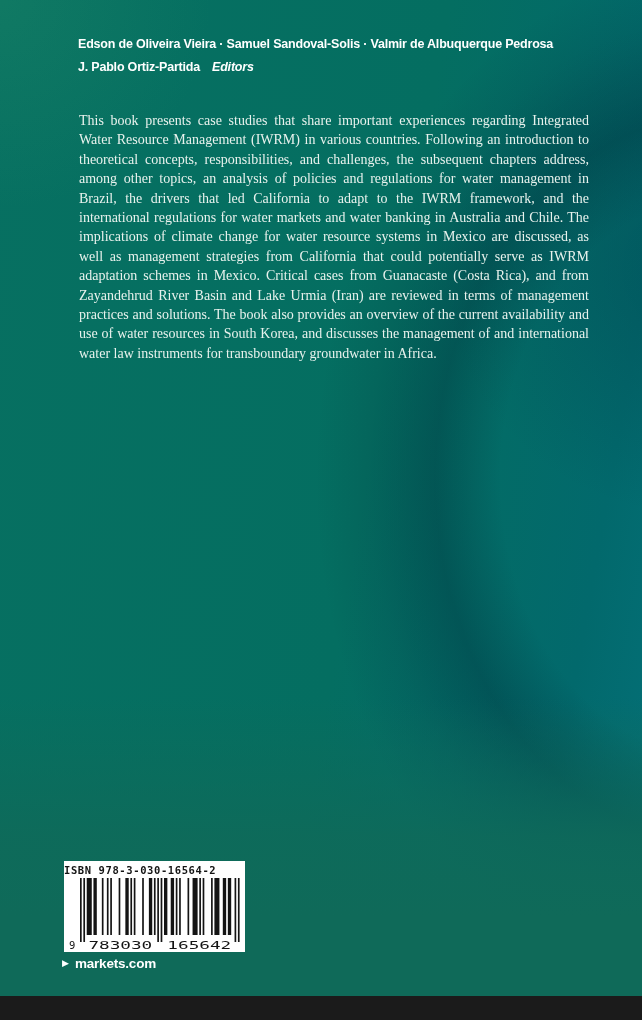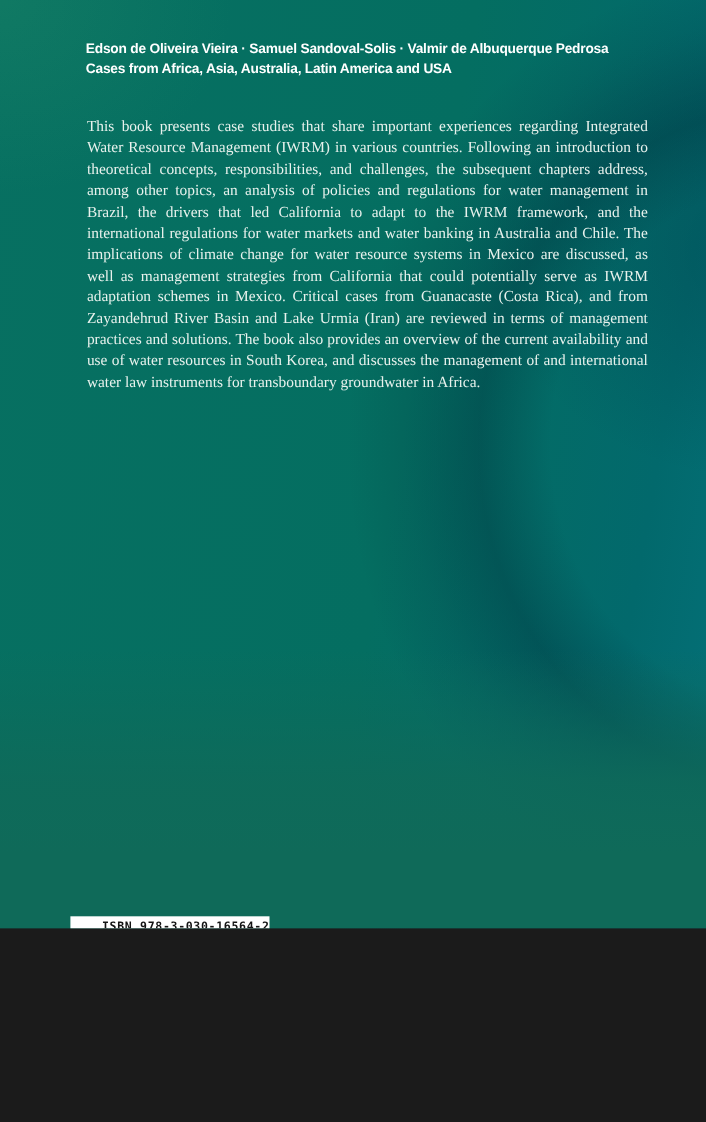--- a/index.html
+++ b/index.html
@@ -1,18 +1,18 @@
 <!DOCTYPE html>
 <html><head>
 <meta charset="utf-8">
 <style>
   html,body{margin:0;padding:0;background:#1b1b1b;}
   .cover{
     position:relative;
-    width:642px;height:844px;
+    width:642px;height:996px;
     overflow:hidden;
     font-family:"Liberation Sans",sans-serif;
     background:
       linear-gradient(180deg, rgba(15,106,89,0) 70%, rgba(15,106,89,0.85) 84%, #0f6a59 92%),
       radial-gradient(85% 70% at 112% 48%, rgba(0,38,52,0) 40%, rgba(0,38,52,0.32) 52%, rgba(0,38,52,0.12) 64%, rgba(0,38,52,0) 74%),
       radial-gradient(60% 38% at 108% 27%, rgba(0,55,70,0.35) 0%, rgba(0,55,70,0) 65%),
       radial-gradient(55% 35% at 0% 0%, rgba(40,145,105,0.28) 0%, rgba(40,145,105,0) 60%),
       linear-gradient(100deg, #077061 0%, #046e61 55%, #02696c 85%, #047179 100%);
   }
   .content{position:absolute;left:78px;top:37px;right:52px;color:#ffffff;}
@@ -34,26 +34,26 @@
   }
   .description{
     margin:36px 0 0 1px;
     width:510px;
     font-family:"Liberation Serif",serif;
     font-size:14px;line-height:19.4px;
     text-align:justify;
     color:#e8f2ed;
   }
   .barcode-box{
-    position:absolute;left:64px;top:833px;
+    position:absolute;left:64px;top:861px;
     width:181px;height:91px;
     background:#ffffff;
     box-sizing:border-box;
     padding-top:3px;
-    text-align:right;
+    text-align:left;
   }
   .isbn{
     font-family:"DejaVu Sans Mono",monospace;
     font-size:10.5px;font-weight:700;letter-spacing:0.6px;
     color:#141414;line-height:13px;
   }
   .ean{display:block;margin:1px auto 0 auto;}
   .footer{
     position:absolute;left:62px;top:956px;
     color:#ffffff;display:flex;align-items:center;
@@ -61,21 +61,21 @@
   .tri{font-size:9px;line-height:9px;margin-right:6px;}
   .site{font-size:13.5px;font-weight:700;letter-spacing:-0.2px;}
 </style>
 </head>
 <body>
 
 <div class="cover">
 
   <div class="content">
     <p class="authors">Edson de Oliveira Vieira · Samuel Sandoval-Solis · Valmir de Albuquerque Pedrosa</p>
-    <p class="subtitle">Cases from Africa, Asia, Australia, Latin America and USA</p>
+    <p class="authors second"><span>J. Pablo Ortiz-Partida</span><span class="editors">Editors</span></p>
     <p class="description">This book presents case studies that share important experiences regarding Integrated Water Resource Management (IWRM) in various countries. Following an introduction to theoretical concepts, responsibilities, and challenges, the subsequent chapters address, among other topics, an analysis of policies and regulations for water management in Brazil, the drivers that led California to adapt to the IWRM framework, and the international regulations for water markets and water banking in Australia and Chile. The implications of climate change for water resource systems in Mexico are discussed, as well as management strategies from California that could potentially serve as IWRM adaptation schemes in Mexico. Critical cases from Guanacaste (Costa Rica), and from Zayandehrud River Basin and Lake Urmia (Iran) are reviewed in terms of management practices and solutions. The book also provides an overview of the current availability and use of water resources in South Korea, and discusses the management of and international water law instruments for transboundary groundwater in Africa.</p>
   </div>
 
   <div class="barcode-box">
     <div class="isbn">ISBN 978-3-030-16564-2</div>
     <svg class="ean" id="ean-svg" width="171" height="74" viewBox="0 0 171 74">
         <rect x="11.00" y="0" width="1.68" height="64" fill="#141414"></rect>
         <rect x="14.36" y="0" width="1.68" height="64" fill="#141414"></rect>
         <rect x="17.72" y="0" width="5.04" height="57" fill="#141414"></rect>
         <rect x="24.44" y="0" width="3.36" height="57" fill="#141414"></rect>

